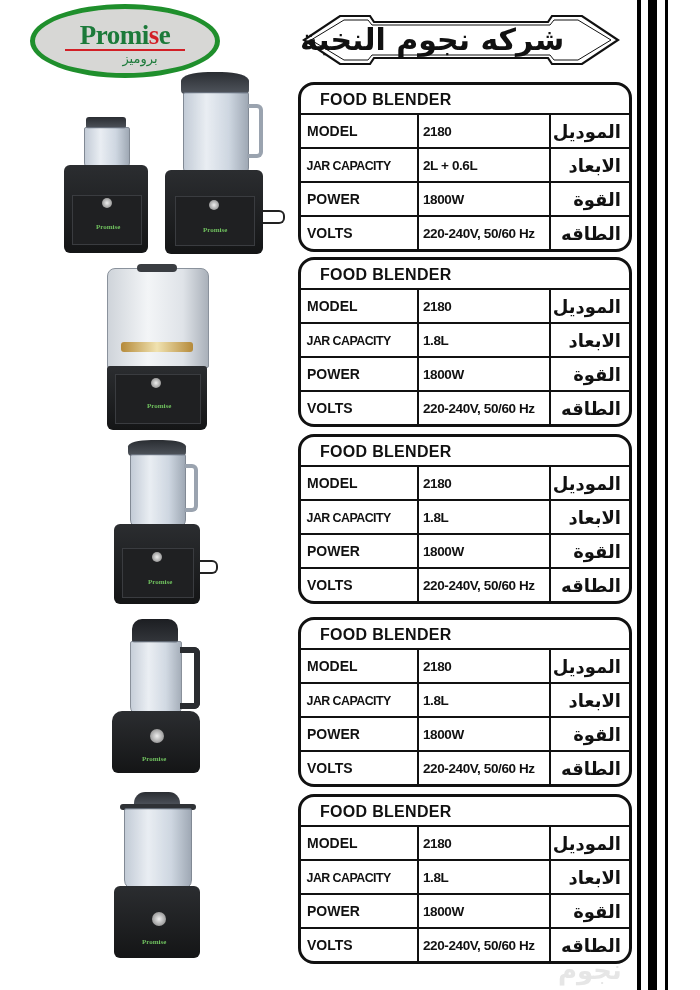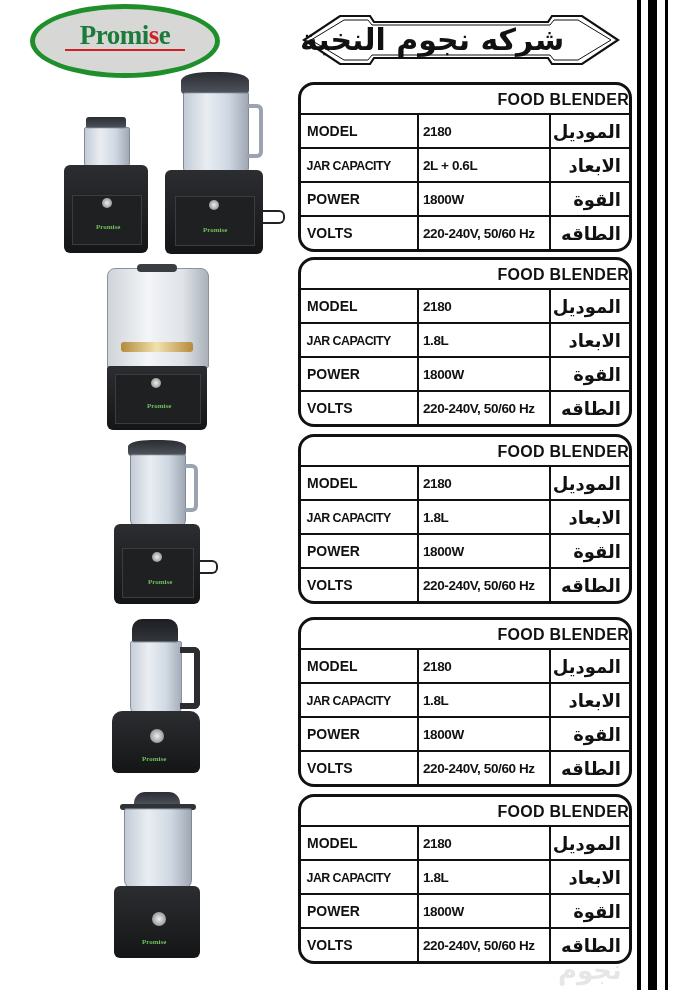--- a/index.html
+++ b/index.html
@@ -25,22 +25,22 @@
   .banner-text {
     position: absolute; left: 0; top: 0; width: 322px; height: 56px; line-height: 56px;
     text-align: left; font-family: "DejaVu Sans", sans-serif; font-weight: bold; font-size: 30px;
     direction: rtl;
   }
   .spec {
     position: absolute; left: 298px; width: 334px; border: 3px solid #111; border-radius: 16px;
     box-sizing: border-box; overflow: hidden; background: #fff;
   }
   .spec-title {
-    text-align: right; font-weight: bold; font-size: 16px; height: 28px; line-height: 29px;
-    border-bottom: 2px solid #111; letter-spacing: 0.3px;
+    text-align: left; font-weight: bold; font-size: 16px; height: 28px; line-height: 29px;
+    border-bottom: 2px solid #111; letter-spacing: 0.3px; padding-left: 19px;
   }
   .spec table { width: 100%; border-collapse: collapse; table-layout: fixed; }
   .spec td { border-top: 2px solid #111; padding: 0; height: 32px; vertical-align: middle; }
   .spec tr:first-child td { border-top: none; }
   .spec td.k { width: 110px; font-weight: bold; font-size: 14px; padding-left: 6px; border-right: 2px solid #111; }
   .spec td.k.cond { font-size: 13.5px; letter-spacing: -0.6px; transform: scaleX(0.92); transform-origin: left center; }
   .spec td.v { width: 126px; font-weight: bold; font-size: 13.5px; padding-left: 4px; border-right: 2px solid #111; white-space: nowrap; letter-spacing: -0.4px; }
   .spec td.a { font-family: "DejaVu Sans", sans-serif; font-weight: bold; font-size: 18px; text-align: right; padding-right: 8px; direction: rtl; }
   .img { position: absolute; }
   .blender { position: absolute; }
@@ -57,20 +57,21 @@
 </head>
 <body>
 
 <div class="stripe" style="left:637px;width:4px;"></div>
 <div class="stripe" style="left:648px;width:9px;"></div>
 <div class="stripe" style="left:665px;width:3px;"></div>
 
 <div class="logo">
   <div class="logo-en"><span>Promi</span><span class="red">s</span><span>e</span></div>
   <div class="logo-line"></div>
+  <div class="logo-ar">بروميز</div>
 </div>
 
 <div class="banner">
   <svg width="322" height="56" viewBox="0 0 322 56">
     <path d="M40 4 L70 4 L74 10 L248 10 L252 4 L282 4 L318 28 L282 52 L252 52 L248 46 L74 46 L70 52 L40 52 L4 28 Z" fill="#fff" stroke="#111" stroke-width="2.2"></path>
     <path d="M44 8 L68 8 L72 13 L250 13 L254 8 L278 8 L311 28 L278 48 L254 48 L250 43 L72 43 L68 48 L44 48 L11 28 Z" fill="none" stroke="#111" stroke-width="1"></path>
   </svg>
   <div class="banner-text">شركه نجوم النخبة</div>
 </div>
 

